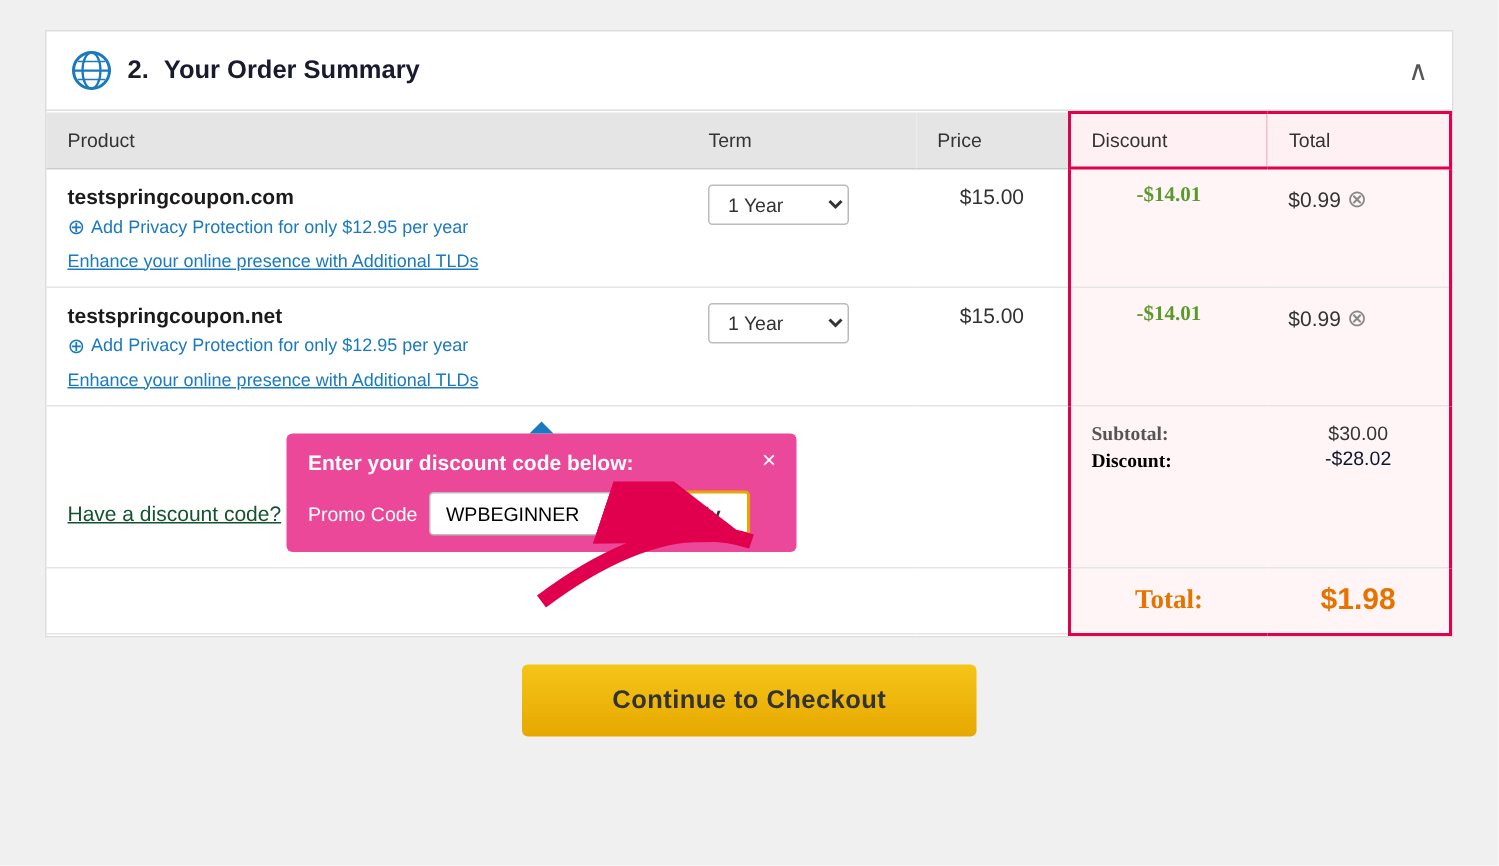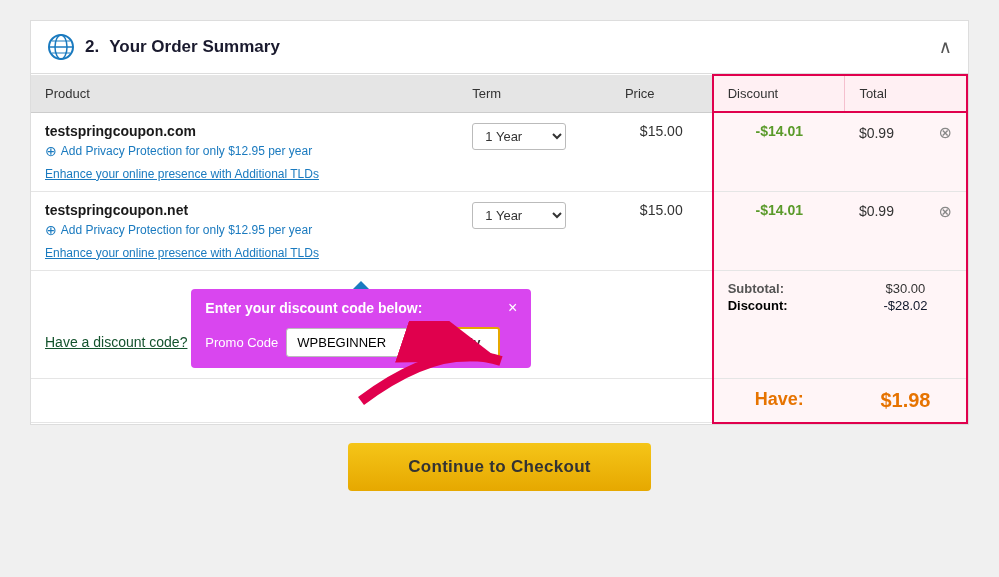--- a/index.html
+++ b/index.html
@@ -84,20 +84,21 @@
       padding: 10px 14px;
       vertical-align: top;
       color: #333;
     }
     .order-table tbody td.discount-cell {
       background: #fff5f7;
       border-left: 2px solid #e0004d;
       color: #5a9a2a;
       font-weight: bold;
       text-align: center;
+      font-family: Liberation Serif, serif;
     }
     .order-table tbody td.total-cell {
       background: #fff5f7;
       border-right: 2px solid #e0004d;
       text-align: center;
     }
     .product-name {
       font-weight: bold;
       font-size: 14px;
       color: #1a1a1a;
@@ -138,22 +139,22 @@
       text-align: center;
       font-size: 14px;
     }
     .discount-amount {
       color: #5a9a2a;
       font-weight: bold;
     }
     .total-amount-cell {
       display: flex;
       align-items: center;
-      justify-content: space-between;
-      gap: 20px;
+      justify-content: flex-start;
+      gap: 4px;
     }
     .remove-icon {
       color: #888;
       cursor: pointer;
       font-size: 16px;
     }
     .total-row td {
       padding: 8px 14px;
     }
     .total-row td.discount-cell,
@@ -184,21 +185,21 @@
     }
     .discount-link {
       color: #14532d;
       text-decoration: underline;
       cursor: pointer;
       font-size: 14px;
       margin-top: 36px;
     }
     
     .discount-popup {
-      background: #d946ef;
+      background: #ec4899;
       border-radius: 4px;
       padding: 10px 14px;
       display: inline-block;
       margin-top: 6px;
       position: relative;
       min-width: 340px;
     }
     .discount-popup-header {
       display: flex;
       justify-content: space-between;
@@ -411,21 +412,21 @@
             <div style="display:flex; flex-direction:column; gap:2px;">
               <span style="font-size:13px;">$30.00</span>
               <span style="font-size:13px; color:#0f172a;">-$28.02</span>
             </div>
           </td>
         </tr>
 
         <tr class="total-row">
           <td colspan="3"></td>
           <td class="discount-cell">
-            <span class="grand-total-label">Have:</span>
+            <span class="grand-total-label">Total:</span>
           </td>
           <td class="total-cell">
             <span class="grand-total-value">$1.98</span>
           </td>
         </tr>
       </tbody>
     </table>
   </div>
 
   <div class="continue-btn-wrapper">

